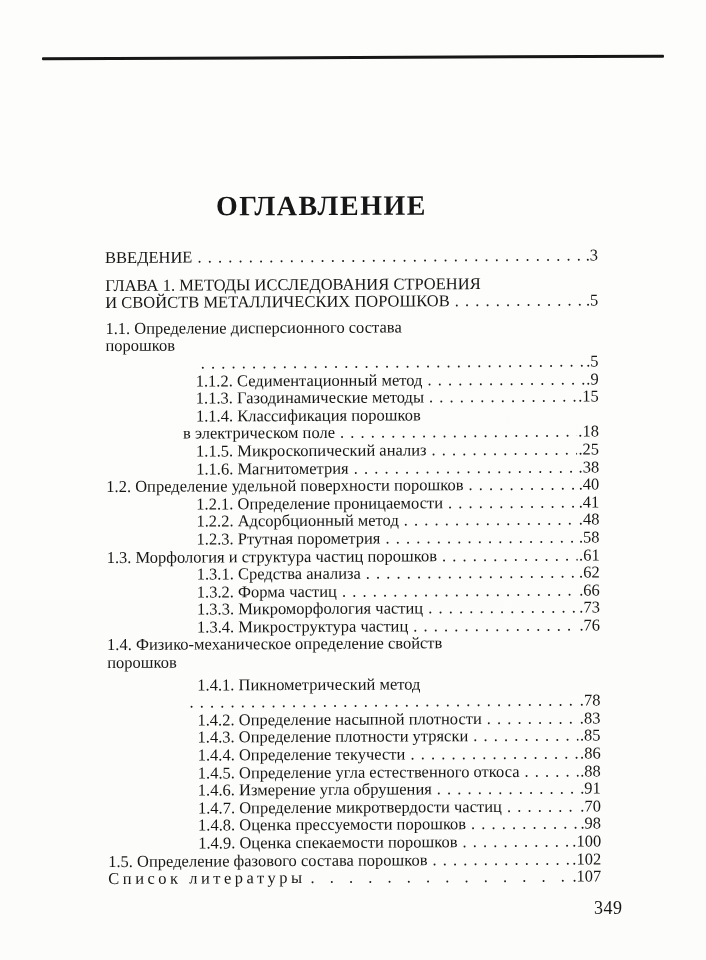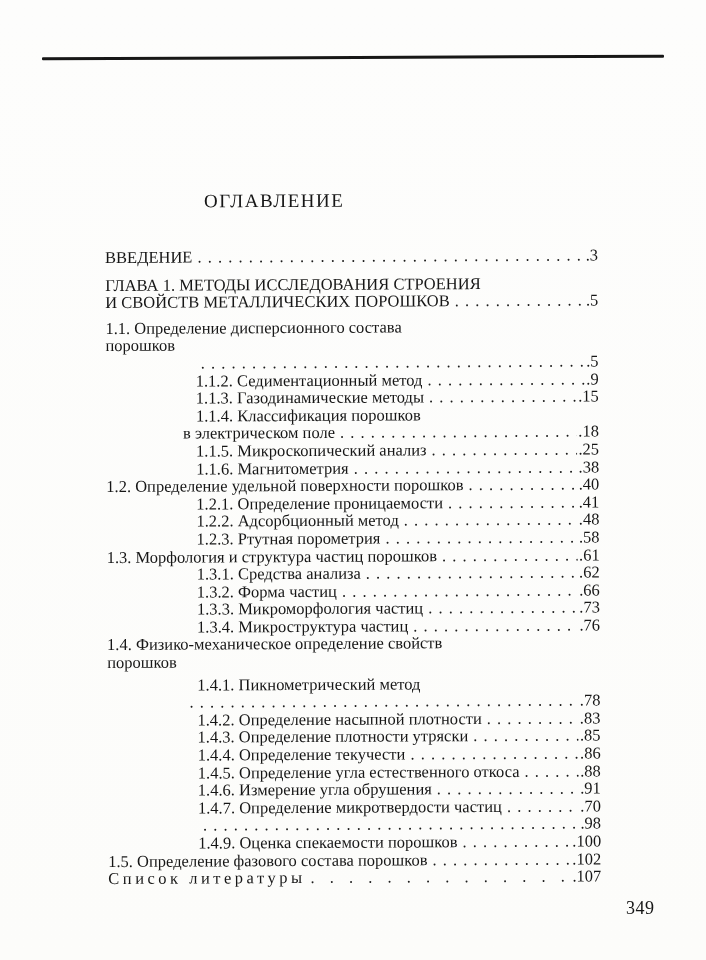--- a/index.html
+++ b/index.html
@@ -21,24 +21,24 @@
     left: 42px;
     top: 56px;
     width: 622px;
     height: 2.6px;
     background: #171717;
     transform: rotate(-0.25deg);
     border-radius: 1px;
   }
   .toc-heading {
     position: absolute;
-    left: 204px;
+    left: 216px;
     top: 190px;
-    font-size: 19px;
-    font-weight: normal;
+    font-size: 28px;
+    font-weight: bold;
     letter-spacing: 1.5px;
     transform: rotate(-0.2deg);
   }
   .toc {
     position: absolute;
     left: 105px;
     top: 249px;
     width: 493px;
     transform: rotate(-0.3deg);
     transform-origin: left top;
@@ -60,21 +60,21 @@
     margin-left: 5px;
     margin-right: 1px;
     word-spacing: 2px;
     color: #1c1c1c;
   }
   .toc-row.spaced .leader { word-spacing: 7px; letter-spacing: 2px; }
   .pagenum { white-space: nowrap; }
   .pagenum::before { content: "."; }
   .folio {
     position: absolute;
-    left: 626px;
+    left: 594px;
     top: 898px;
     font-size: 18px;
     letter-spacing: 0.5px;
   }
 </style>
 </head>
 <body>
 
 <div class="page">
   <div class="top-rule"></div>
@@ -213,20 +213,21 @@
         <span class="entry-text">1.4.6. Измерение угла обрушения</span>
         <span class="leader">. . . . . . . . . . . . . . . . . . . . . . . . . . . . . . . . . . . . . . . . . . . . . . . . . . . . . . . . . . . . . . . . . . . . . .</span>
         <span class="pagenum">91</span>
       </div>
       <div class="toc-row indent-sub">
         <span class="entry-text">1.4.7. Определение микротвердости частиц</span>
         <span class="leader">. . . . . . . . . . . . . . . . . . . . . . . . . . . . . . . . . . . . . . . . . . . . . . . . . . . . . . . . . . . . . . . . . . . . . .</span>
         <span class="pagenum">70</span>
       </div>
       <div class="toc-row indent-sub">
+        <span class="entry-text">1.4.8. Оценка прессуемости порошков</span>
         <span class="leader">. . . . . . . . . . . . . . . . . . . . . . . . . . . . . . . . . . . . . . . . . . . . . . . . . . . . . . . . . . . . . . . . . . . . . .</span>
         <span class="pagenum">98</span>
       </div>
       <div class="toc-row indent-sub">
         <span class="entry-text">1.4.9. Оценка спекаемости порошков</span>
         <span class="leader">. . . . . . . . . . . . . . . . . . . . . . . . . . . . . . . . . . . . . . . . . . . . . . . . . . . . . . . . . . . . . . . . . . . . . .</span>
         <span class="pagenum">100</span>
       </div>
       <div class="toc-row indent-root">
         <span class="entry-text">1.5. Определение фазового состава порошков</span>

